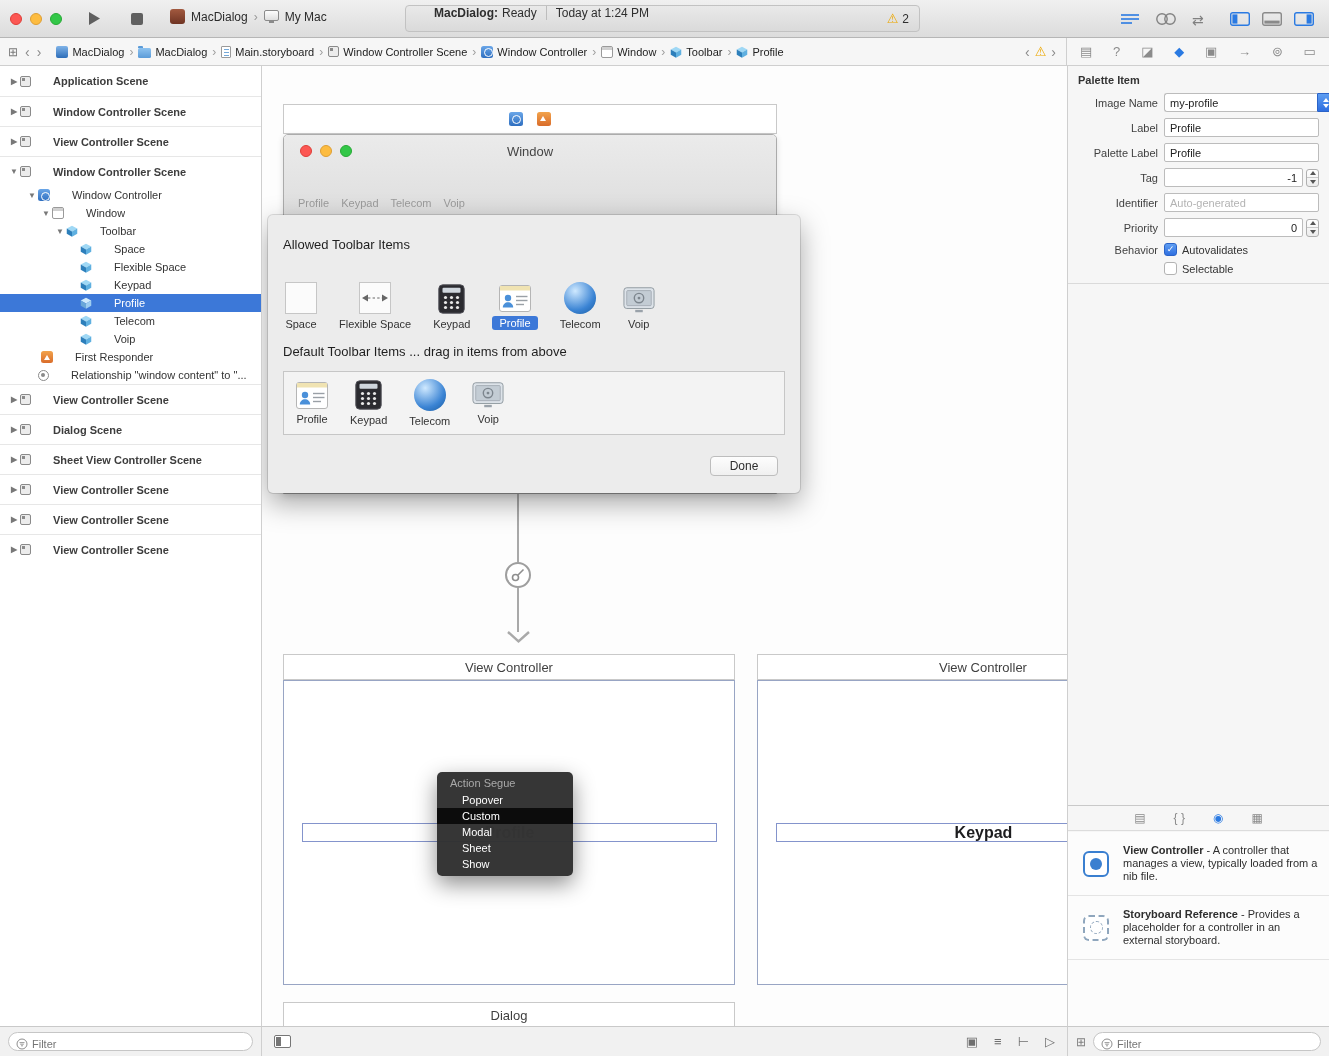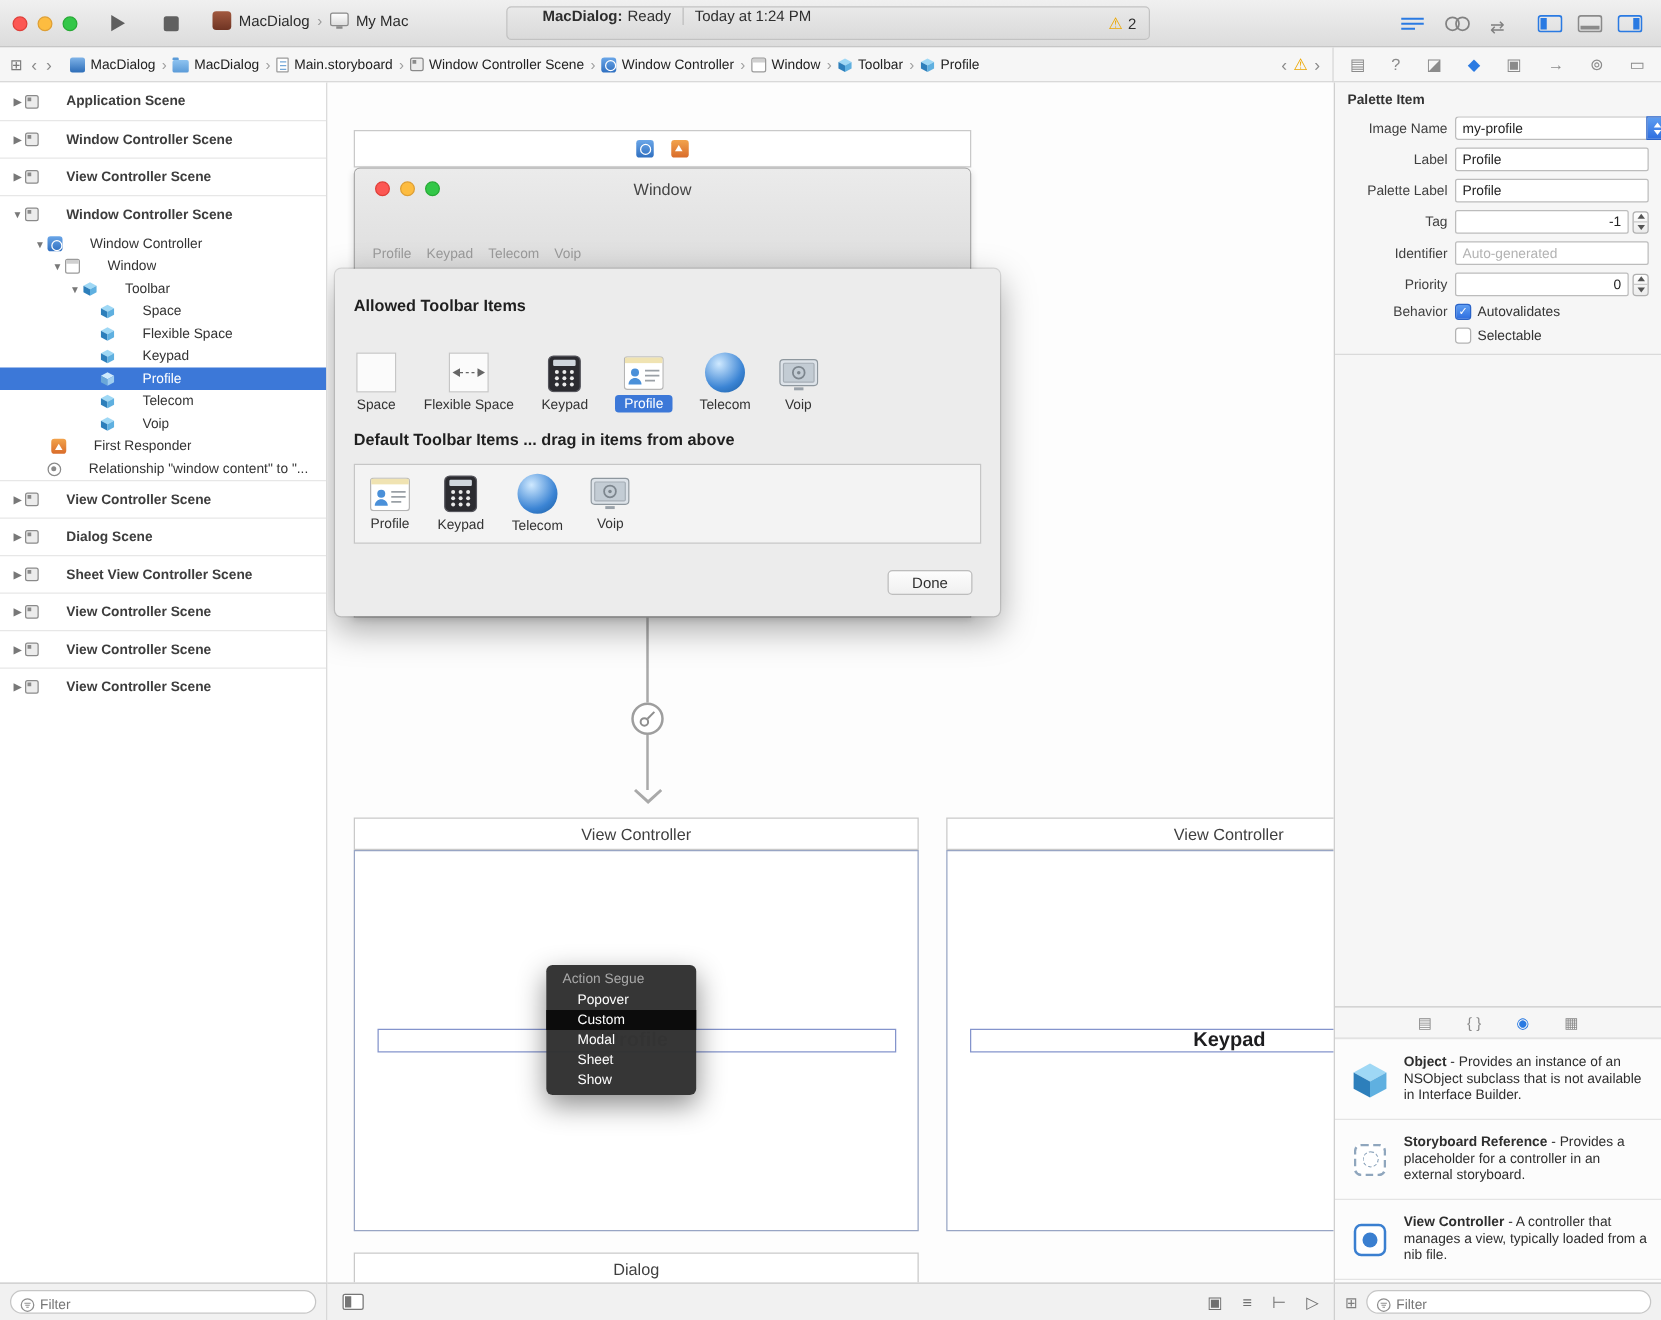--- a/index.html
+++ b/index.html
@@ -69,37 +69,37 @@
 
 
 .canvas{position:absolute;left:262px;top:66px;width:805px;height:960px;background:#fdfdfd;overflow:hidden}
 .scene-hdr{position:absolute;background:#fff;border:1px solid #c9c9c9;display:flex;align-items:center;justify-content:center;font-size:13px;color:#3f3f3f;gap:14px}
 .win-frame{position:absolute;border:1px solid #ababab;border-radius:5px 5px 0 0;background:#fff;box-shadow:0 2px 6px rgba(0,0,0,0.12)}
 .win-chrome{height:81px;background:linear-gradient(#ebebeb,#dedede);border-bottom:1px solid #c2c2c2;border-radius:4px 4px 0 0;position:relative}
 .win-lights{position:absolute;left:16px;top:10px;display:flex;gap:8px}
 .win-title{position:absolute;top:9px;left:0;right:0;text-align:center;font-size:13px;color:#454545}
 .win-toolbar{position:absolute;left:14px;bottom:6px;display:flex;gap:12px;color:#9b9b9b}
 .popover{position:absolute;left:6px;top:149px;width:532px;height:278px;background:#ececec;border-radius:5px;box-shadow:0 10px 28px rgba(0,0,0,0.35),0 0 0 1px rgba(0,0,0,0.12);padding:14px 15px;z-index:5}
-.pop-title{font-size:13px;font-weight:bold;color:#1f1f1f;margin:8px 0 12px}
+.pop-title{font-size:13px;font-weight:normal;color:#1f1f1f;margin:8px 0 12px}
 .allowed-row{display:flex;gap:22px;align-items:flex-end;margin-left:2px;height:66px}
 .tb-item{display:flex;flex-direction:column;align-items:center;gap:4px}
 .tb-cap{color:#333}
 .tb-cap.selcap{background:#3c78d8;color:#fff;border-radius:3px;padding:1px 7px}
 .default-box{border:1px solid #c6c6c6;background:#f3f3f3;height:64px;display:flex;gap:22px;align-items:center;padding:0 12px;margin-top:12px}
 .done-btn{position:absolute;right:22px;bottom:17px;width:68px;height:20px;background:linear-gradient(#fdfdfd,#f0f0f0);border:1px solid #bdbdbd;border-radius:4px;font-size:12px;color:#2e2e2e;display:flex;align-items:center;justify-content:center}
 .sq-space{width:32px;height:32px;border:1px solid #c6c6c6;background:#fbfbfb;display:block}
 .sq-flex{width:32px;height:32px;border:1px solid #c6c6c6;background:#fbfbfb;display:flex;align-items:center;justify-content:center}
 .ball-telecom{width:32px;height:32px;border-radius:50%;background:radial-gradient(circle at 35% 28%,#cfe9ff,#3b84d4 62%,#195a9e);display:block}
 .segue-line{position:absolute;left:255px;width:2px;background:#a9a9a9;z-index:1}
 .segue-circle{position:absolute;left:243px;top:496px;width:26px;height:26px;border:2px solid #9e9e9e;border-radius:50%;background:#fff;display:flex;align-items:center;justify-content:center;z-index:2}
 .vc-body{position:absolute;border:1px solid #98a5c4;background:#fff}
 .vc-field{position:absolute;left:18px;top:142px;width:415px;height:19px;border:1px solid #8494cc;display:flex;align-items:center;justify-content:center}
 .vc-txt{font-size:16px;font-weight:bold;color:#1d1d1f}
 .vc-txt.ghost{color:#9a9a9a}
-.ctx-menu{position:absolute;left:175px;top:706px;width:120px;background:rgba(47,47,47,0.97);border-radius:5px;padding:4px 0;z-index:6;box-shadow:0 8px 22px rgba(0,0,0,0.45)}
+.ctx-menu{position:absolute;left:175px;top:706px;width:136px;background:rgba(47,47,47,0.97);border-radius:5px;padding:4px 0;z-index:6;box-shadow:0 8px 22px rgba(0,0,0,0.45)}
 .ctx-hdr{color:#a9a9a9;padding:1px 0 3px 13px}
 .ctx-item{color:#fff;padding:2px 0 2px 25px}
 .ctx-item.hl{background:#0c0c0c}
 
 
 .inspector{position:absolute;left:1067px;top:66px;width:262px;height:990px;background:#f6f6f6;border-left:1px solid #cfcfcf}
 .ins-h{font-weight:bold;color:#333;padding:8px 10px 7px}
 .frow{display:flex;align-items:center;margin:0 10px 6px}
 .flabel{width:80px;text-align:right;margin-right:6px;color:#3f3f3f;flex:none}
 .tfield{flex:1;height:19px;border:1px solid #bcbcbc;background:#fff;border-radius:2px;font:11px "Liberation Sans",sans-serif;padding:0 5px;color:#222;min-width:0;outline:none}
@@ -650,43 +650,33 @@
 
     <div class="lib-tabs">
       <span class="lib-tab">▤</span>
       <span class="lib-tab">{ }</span>
       <span class="lib-tab sel">◉</span>
       <span class="lib-tab">▦</span>
     </div>
     <div class="lib-list">
       <div class="lib-row">
         <span class="lib-ic">
-            <svg width="30" height="30" viewBox="0 0 16 16">
-              <polygon points="8,1 15,4.8 8,8.6 1,4.8" fill="#9fd8f5"></polygon>
-              <polygon points="1,4.8 8,8.6 8,15.5 1,11.7" fill="#2d7fbb"></polygon>
-              <polygon points="15,4.8 8,8.6 8,15.5 15,11.7" fill="#5fb0e0"></polygon>
-            </svg>
+            <span class="lib-vc">
+              <i></i>
+            </span>
           </span>
-        <span class="lib-txt"><b>Object</b> <span>- Provides an instance of an NSObject subclass that is not available in Interface Builder.</span></span>
+        <span class="lib-txt"><b>View Controller</b> <span>- A controller that manages a view, typically loaded from a nib file.</span></span>
       </div>
       <div class="lib-row">
         <span class="lib-ic">
             <span class="lib-sb">
               <i></i>
             </span>
           </span>
         <span class="lib-txt"><b>Storyboard Reference</b> <span>- Provides a placeholder for a controller in an external storyboard.</span></span>
-      </div>
-      <div class="lib-row">
-        <span class="lib-ic">
-            <span class="lib-vc">
-              <i></i>
-            </span>
-          </span>
-        <span class="lib-txt"><b>View Controller</b> <span>- A controller that manages a view, typically loaded from a nib file.</span></span>
       </div>
     </div>
   </div>
 
   <div class="bbar bbar-left">
     <div class="filter">
       <svg width="12" height="12" viewBox="0 0 12 12">
           <circle cx="6" cy="6" r="5" fill="none" stroke="#8e8e8e"></circle>
           <path d="M3.5 4.6h5M4.2 6.2h3.6M5 7.8h2" stroke="#8e8e8e" stroke-width="0.9" fill="none"></path>
         </svg>

